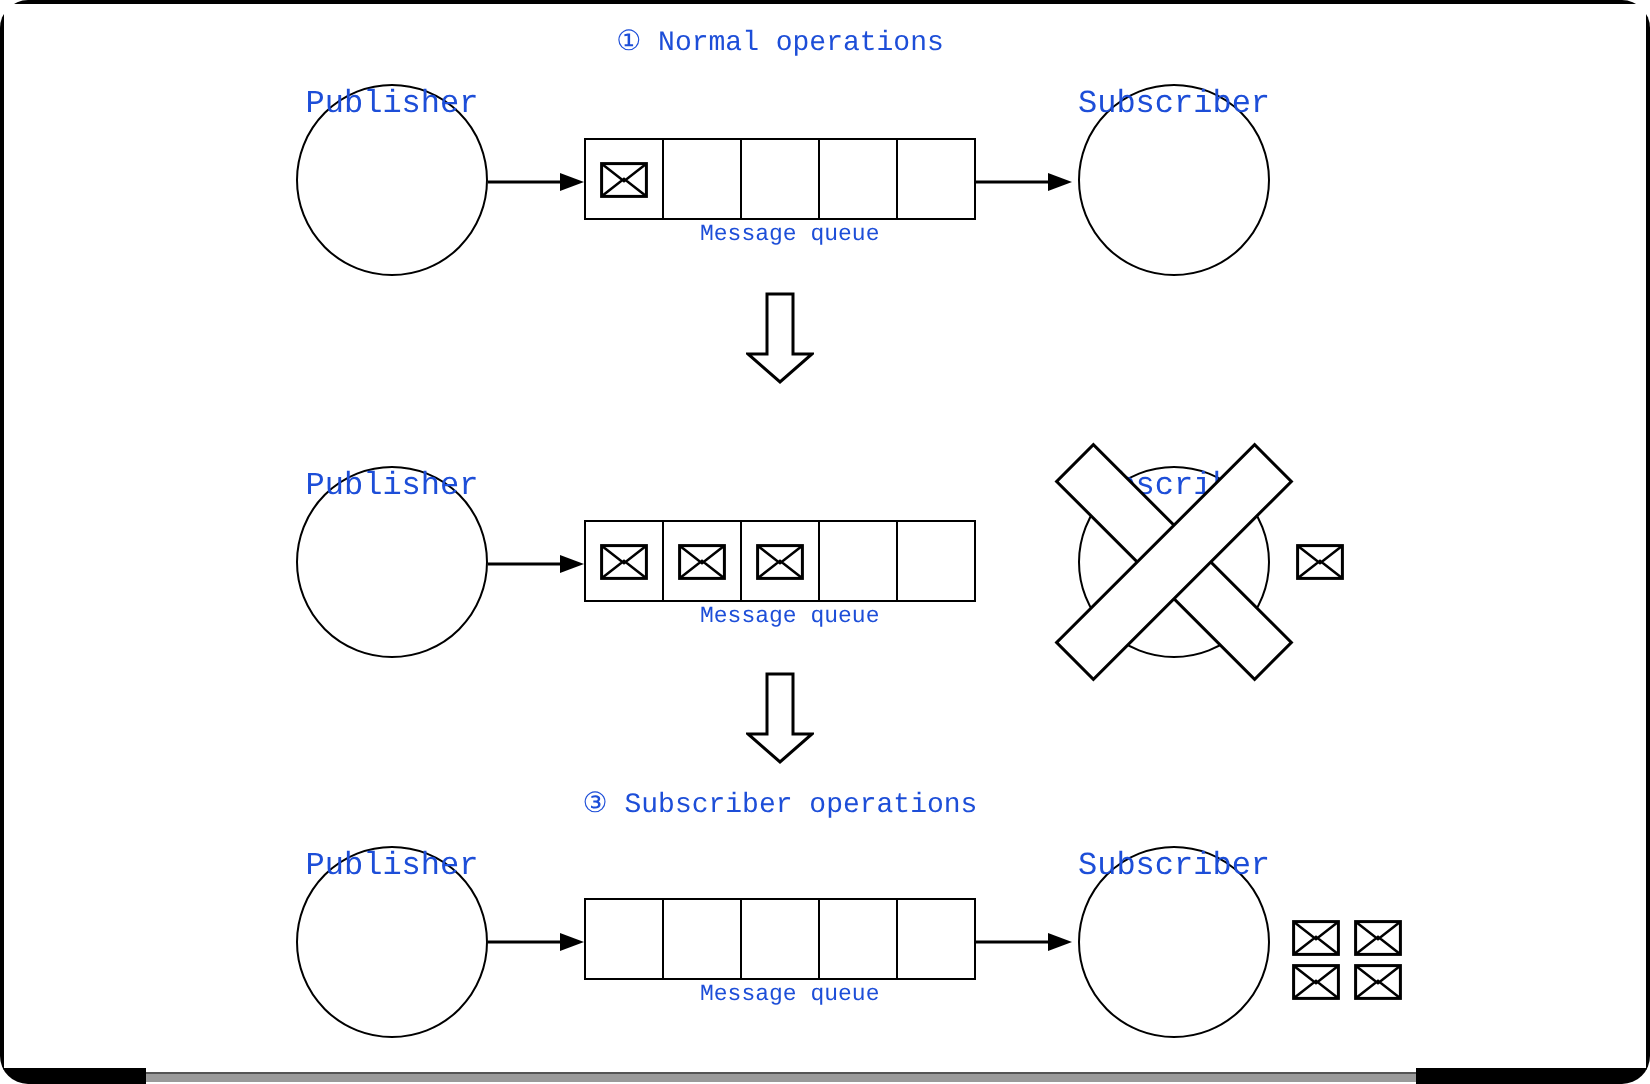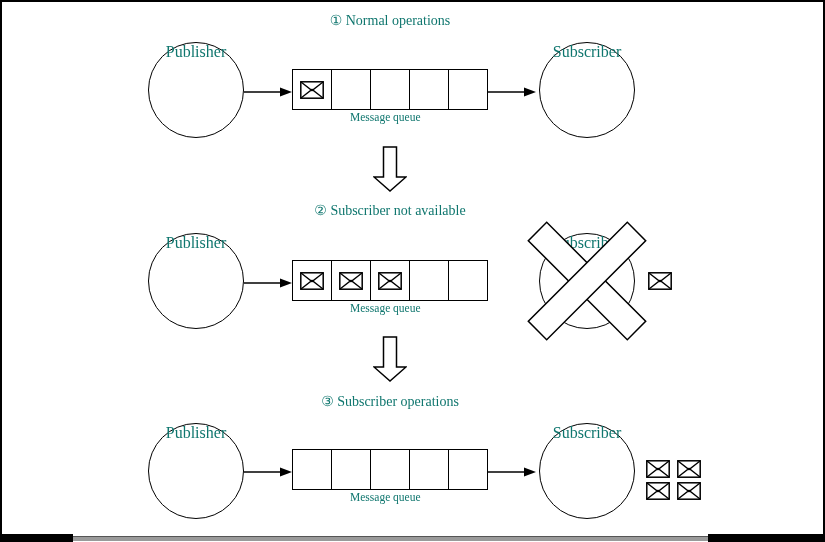--- a/index.html
+++ b/index.html
@@ -1,19 +1,20 @@
 <!DOCTYPE html>
 <html><head>
 <meta charset="utf-8">
 <style>
   html,body{margin:0;padding:0;background:#fff;}
   #canvas{
     position:relative;width:825px;height:542px;background:#fff;
-    font-family:Liberation Serif, serif;color:#0f766e;
+    font-family:Liberation Mono, monospace;color:#1d4ed8;
     overflow:hidden;
+    border-radius:14px;
   }
   .border-top{position:absolute;left:0;top:0;width:825px;height:2px;background:#000;}
   .border-left{position:absolute;left:0;top:0;width:2px;height:542px;background:#000;}
   .border-right{position:absolute;right:0;top:0;width:2px;height:542px;background:#000;}
 
   .step-title{position:absolute;left:0;width:780px;text-align:center;font-size:14px;}
   .circle{
     position:absolute;width:96px;height:96px;border:1.5px solid #000;border-radius:50%;
     background:#fff;display:flex;justify-content:center;
     font-size:16px;box-sizing:border-box;text-align:center;
@@ -87,21 +88,20 @@
   <div class="circle" style="left:539px;top:42px;">
     <span>Subscriber</span>
   </div>
 
   <div class="down-arrow" style="top:146px;">
     <svg width="34" height="46">
         <polygon points="10.5,1 23.5,1 23.5,31 33,31 17,45 1,31 10.5,31" fill="#fff" stroke="#000" stroke-width="1.5" stroke-linejoin="miter"></polygon>
       </svg>
   </div>
 
-  <div class="step-title" style="top:202px;">② Subscriber not available</div>
 
   <div class="circle" style="left:148px;top:233px;">
     <span>Publisher</span>
   </div>
 
   <div class="harrow" style="left:244px;top:275px;">
     <svg width="48" height="12">
         <line x1="0" y1="6" x2="38" y2="6" stroke="#000" stroke-width="1.5"></line>
         <polygon points="48,6 36,1.5 36,10.5" fill="#000"></polygon>
       </svg>

